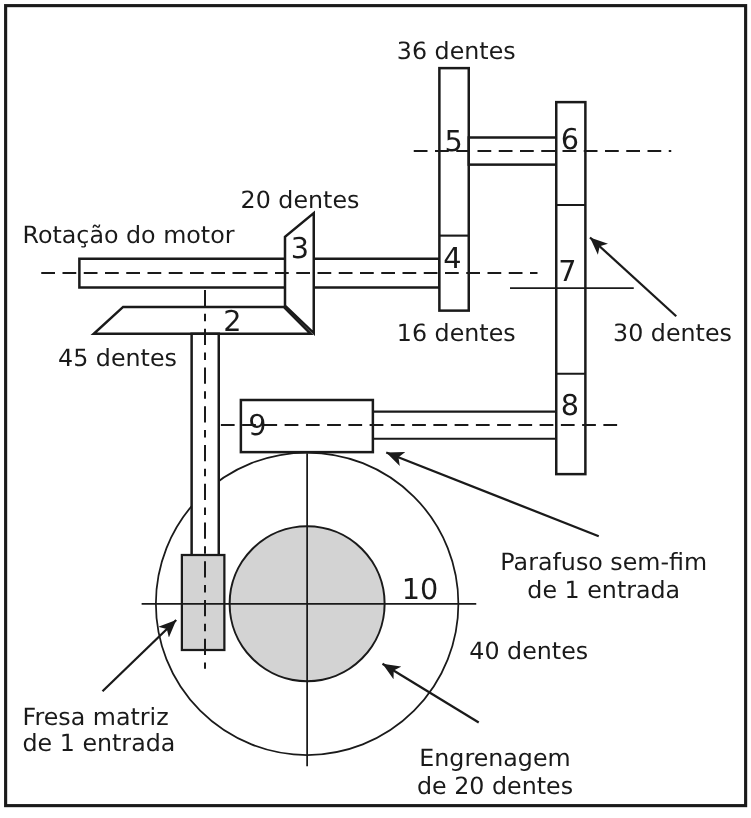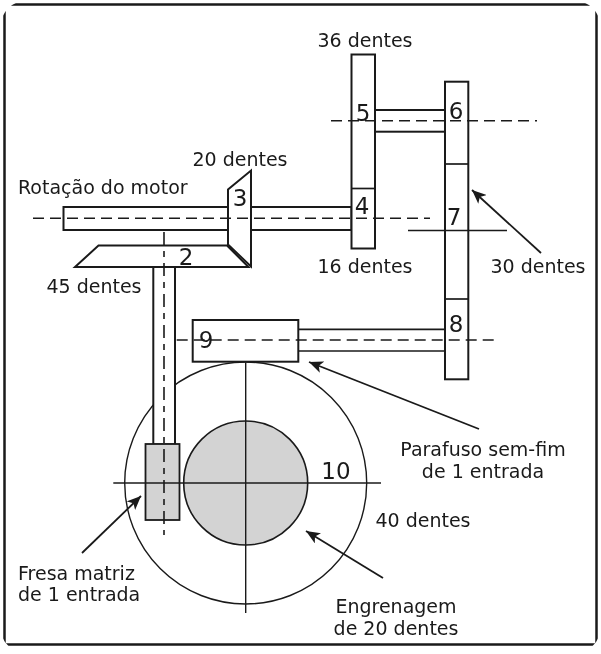--- a/index.html
+++ b/index.html
@@ -2,21 +2,20 @@
 <html><head>
 <meta charset="utf-8">
 <style>
   html, body { margin: 0; padding: 0; background: #ffffff; }
   .canvas {
     position: relative;
     width: 601px;
     height: 654px;
     background: #ffffff;
     overflow: hidden;
-    border-radius: 28px;
   }
   svg { display: block; }
   svg text {
     font-family: "DejaVu Sans", "Liberation Sans", sans-serif;
     fill: #1a1a1a;
   }
   .lbl { font-size: 19px; }
   .num { font-size: 23px; }
   .shape  { fill: #ffffff; stroke: #1a1a1a; stroke-width: 2; }
   .thin   { fill: none; stroke: #1a1a1a; stroke-width: 1.4; }

